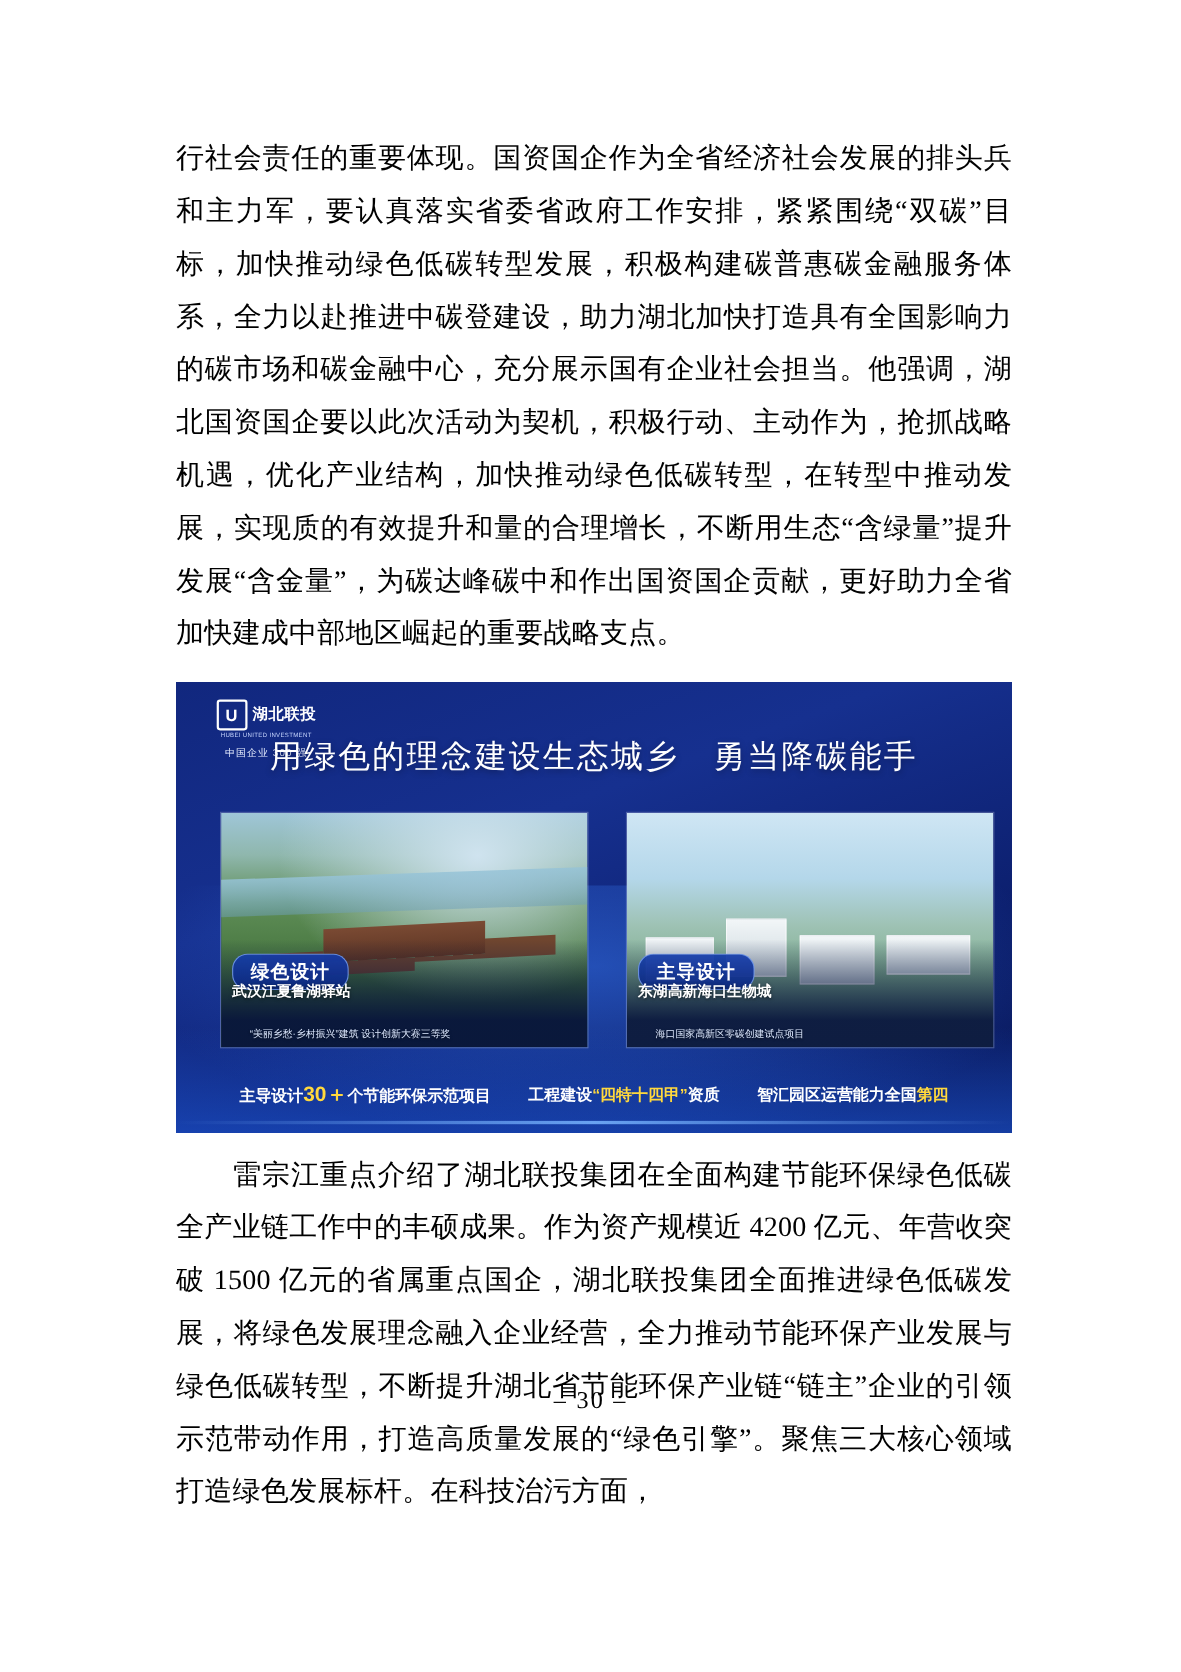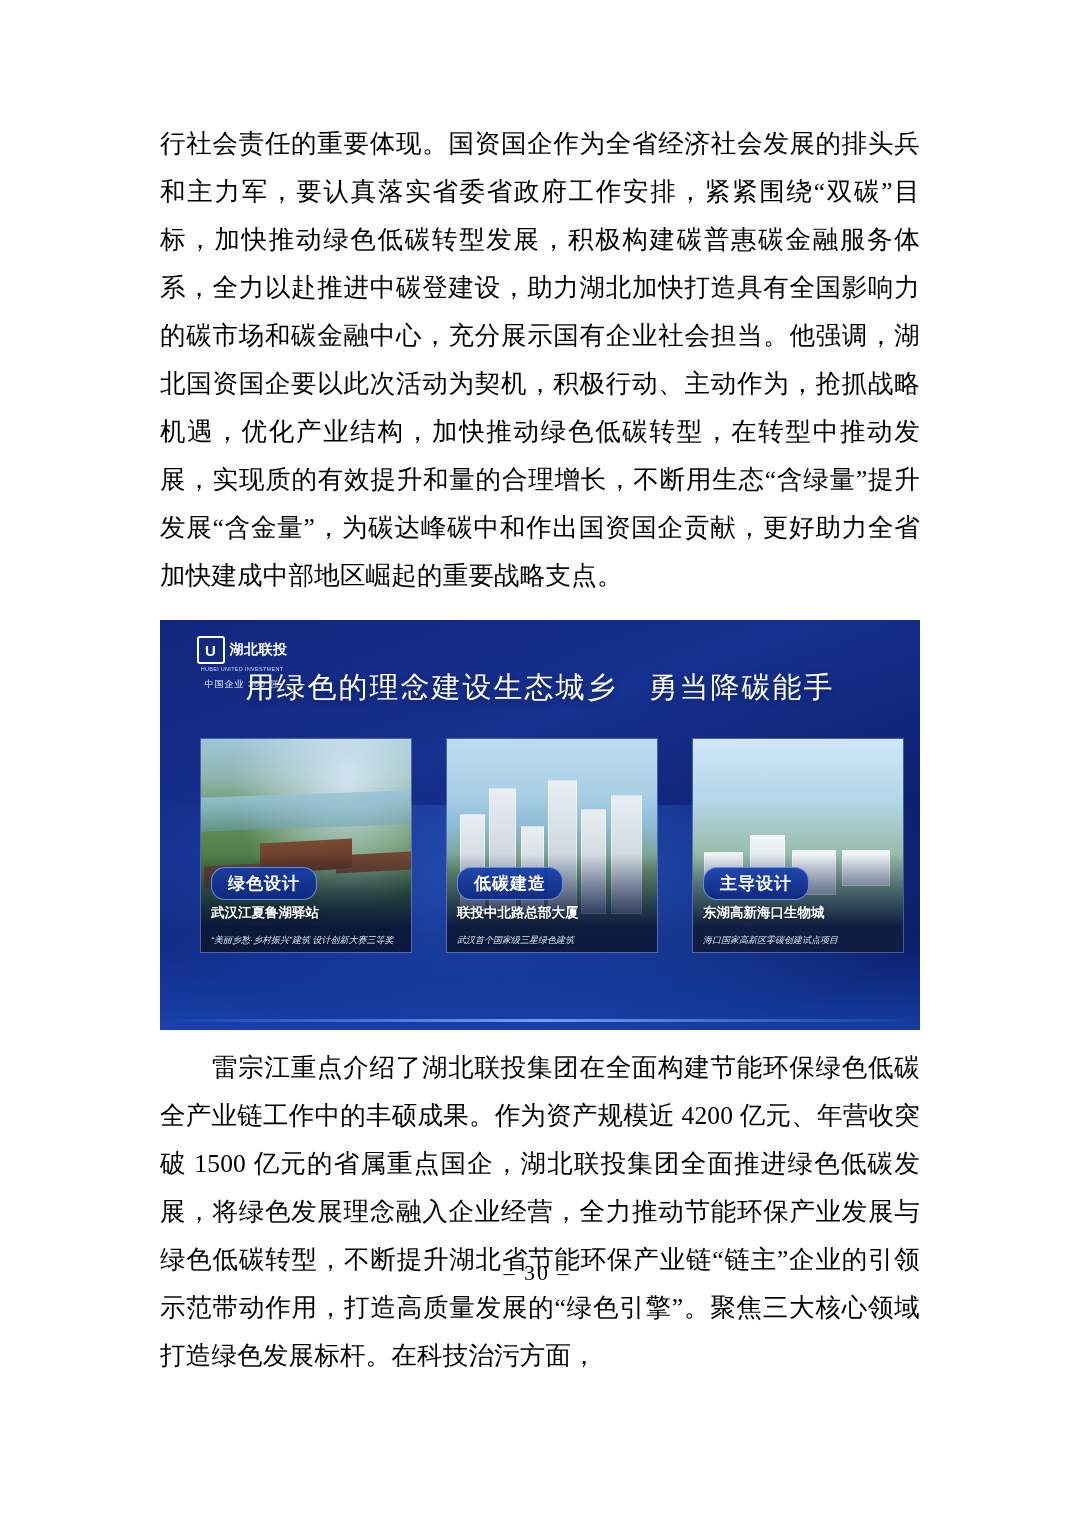--- a/index.html
+++ b/index.html
@@ -202,38 +202,37 @@
     border-radius: 14px;
     color: #ffffff;
     font-size: 17px;
     font-weight: bold;
     font-family: "Liberation Sans", sans-serif;
     letter-spacing: 1px;
   }
   .card-cap {
     position: absolute;
     left: 10px;
-    bottom: 30px;
+    bottom: 42px;
     color: #ffffff;
     font-size: 13.5px;
     font-weight: bold;
     font-family: "Liberation Sans", sans-serif;
     text-shadow: 0 1px 3px rgba(0,0,0,0.6);
   }
   .card-note {
     position: absolute;
-    left: 10px;
+    left: 26px;
     bottom: 6px;
     right: 8px;
     color: #dce8ff;
     font-size: 9px;
     line-height: 11px;
     font-family: "Liberation Sans", sans-serif;
     text-shadow: 0 1px 2px rgba(0,0,0,0.6);
-    font-style: italic;
   }
   .card-scrim {
     position: absolute;
     left: 0; right: 0; bottom: 0;
     height: 46%;
     background: linear-gradient(to top, rgba(6,18,60,0.92) 25%, rgba(6,18,60,0));
   }
   .footer-strip {
     position: absolute;
     left: 0;
@@ -301,50 +300,41 @@
           <div class="card-photo photo1">
             <div class="photo1-roof"></div>
           </div>
           <div class="card-scrim"></div>
           <div class="card-pill">绿色设计</div>
           <div class="card-cap">武汉江夏鲁湖驿站</div>
           <div class="card-note">“美丽乡愁·乡村振兴”建筑
 设计创新大赛三等奖</div>
         </div>
 
-        <div class="card">
-          <div class="card-photo photo2">
-            <div class="tower" style="left:6%;width:11%;height:46%;"></div>
-            <div class="tower" style="left:20%;width:12%;height:58%;"></div>
-            <div class="tower" style="left:35%;width:10%;height:40%;"></div>
-            <div class="tower" style="left:48%;width:13%;height:62%;"></div>
-            <div class="tower" style="left:64%;width:11%;height:48%;"></div>
-            <div class="tower" style="left:78%;width:14%;height:55%;"></div>
-          </div>
-          <div class="card-scrim"></div>
-          <div class="card-pill">低碳建造</div>
-          <div class="card-cap">联投中北路总部大厦</div>
-          <div class="card-note">武汉首个国家级三星绿色建筑</div>
-        </div>
 
         <div class="card">
           <div class="card-photo photo3">
             <div class="blk" style="left:5%;bottom:28%;width:18%;height:18%;"></div>
             <div class="blk" style="left:27%;bottom:30%;width:16%;height:24%;"></div>
             <div class="blk" style="left:47%;bottom:27%;width:20%;height:20%;"></div>
             <div class="blk" style="left:71%;bottom:31%;width:22%;height:16%;"></div>
           </div>
           <div class="card-scrim"></div>
           <div class="card-pill">主导设计</div>
           <div class="card-cap">东湖高新海口生物城</div>
           <div class="card-note">海口国家高新区零碳创建试点项目</div>
         </div>
 
       </div>
 
+      <div class="footer-strip">
+        <span class="strip-item"><span>主导设计</span><span class="hl-yellow">30＋</span><span>个节能环保示范项目</span></span>
+        <span class="strip-item"><span>工程建设</span><span class="hl-yellow-sm">“四特十四甲”</span><span>资质</span></span>
+        <span class="strip-item"><span>智汇园区运营能力全国</span><span class="hl-yellow-sm">第四</span><span></span></span>
+      </div>
 
       <div class="fig-bottom-line"></div>
     </div>
 
     <p class="para indent">雷宗江重点介绍了湖北联投集团在全面构建节能环保绿色低碳全产业链工作中的丰硕成果。作为资产规模近 4200 亿元、年营收突破 1500 亿元的省属重点国企，湖北联投集团全面推进绿色低碳发展，将绿色发展理念融入企业经营，全力推动节能环保产业发展与绿色低碳转型，不断提升湖北省节能环保产业链“链主”企业的引领示范带动作用，打造高质量发展的“绿色引擎”。聚焦三大核心领域打造绿色发展标杆。在科技治污方面，</p>
 
   </div>
 
   <div class="page-number">– 30 –</div>
 

